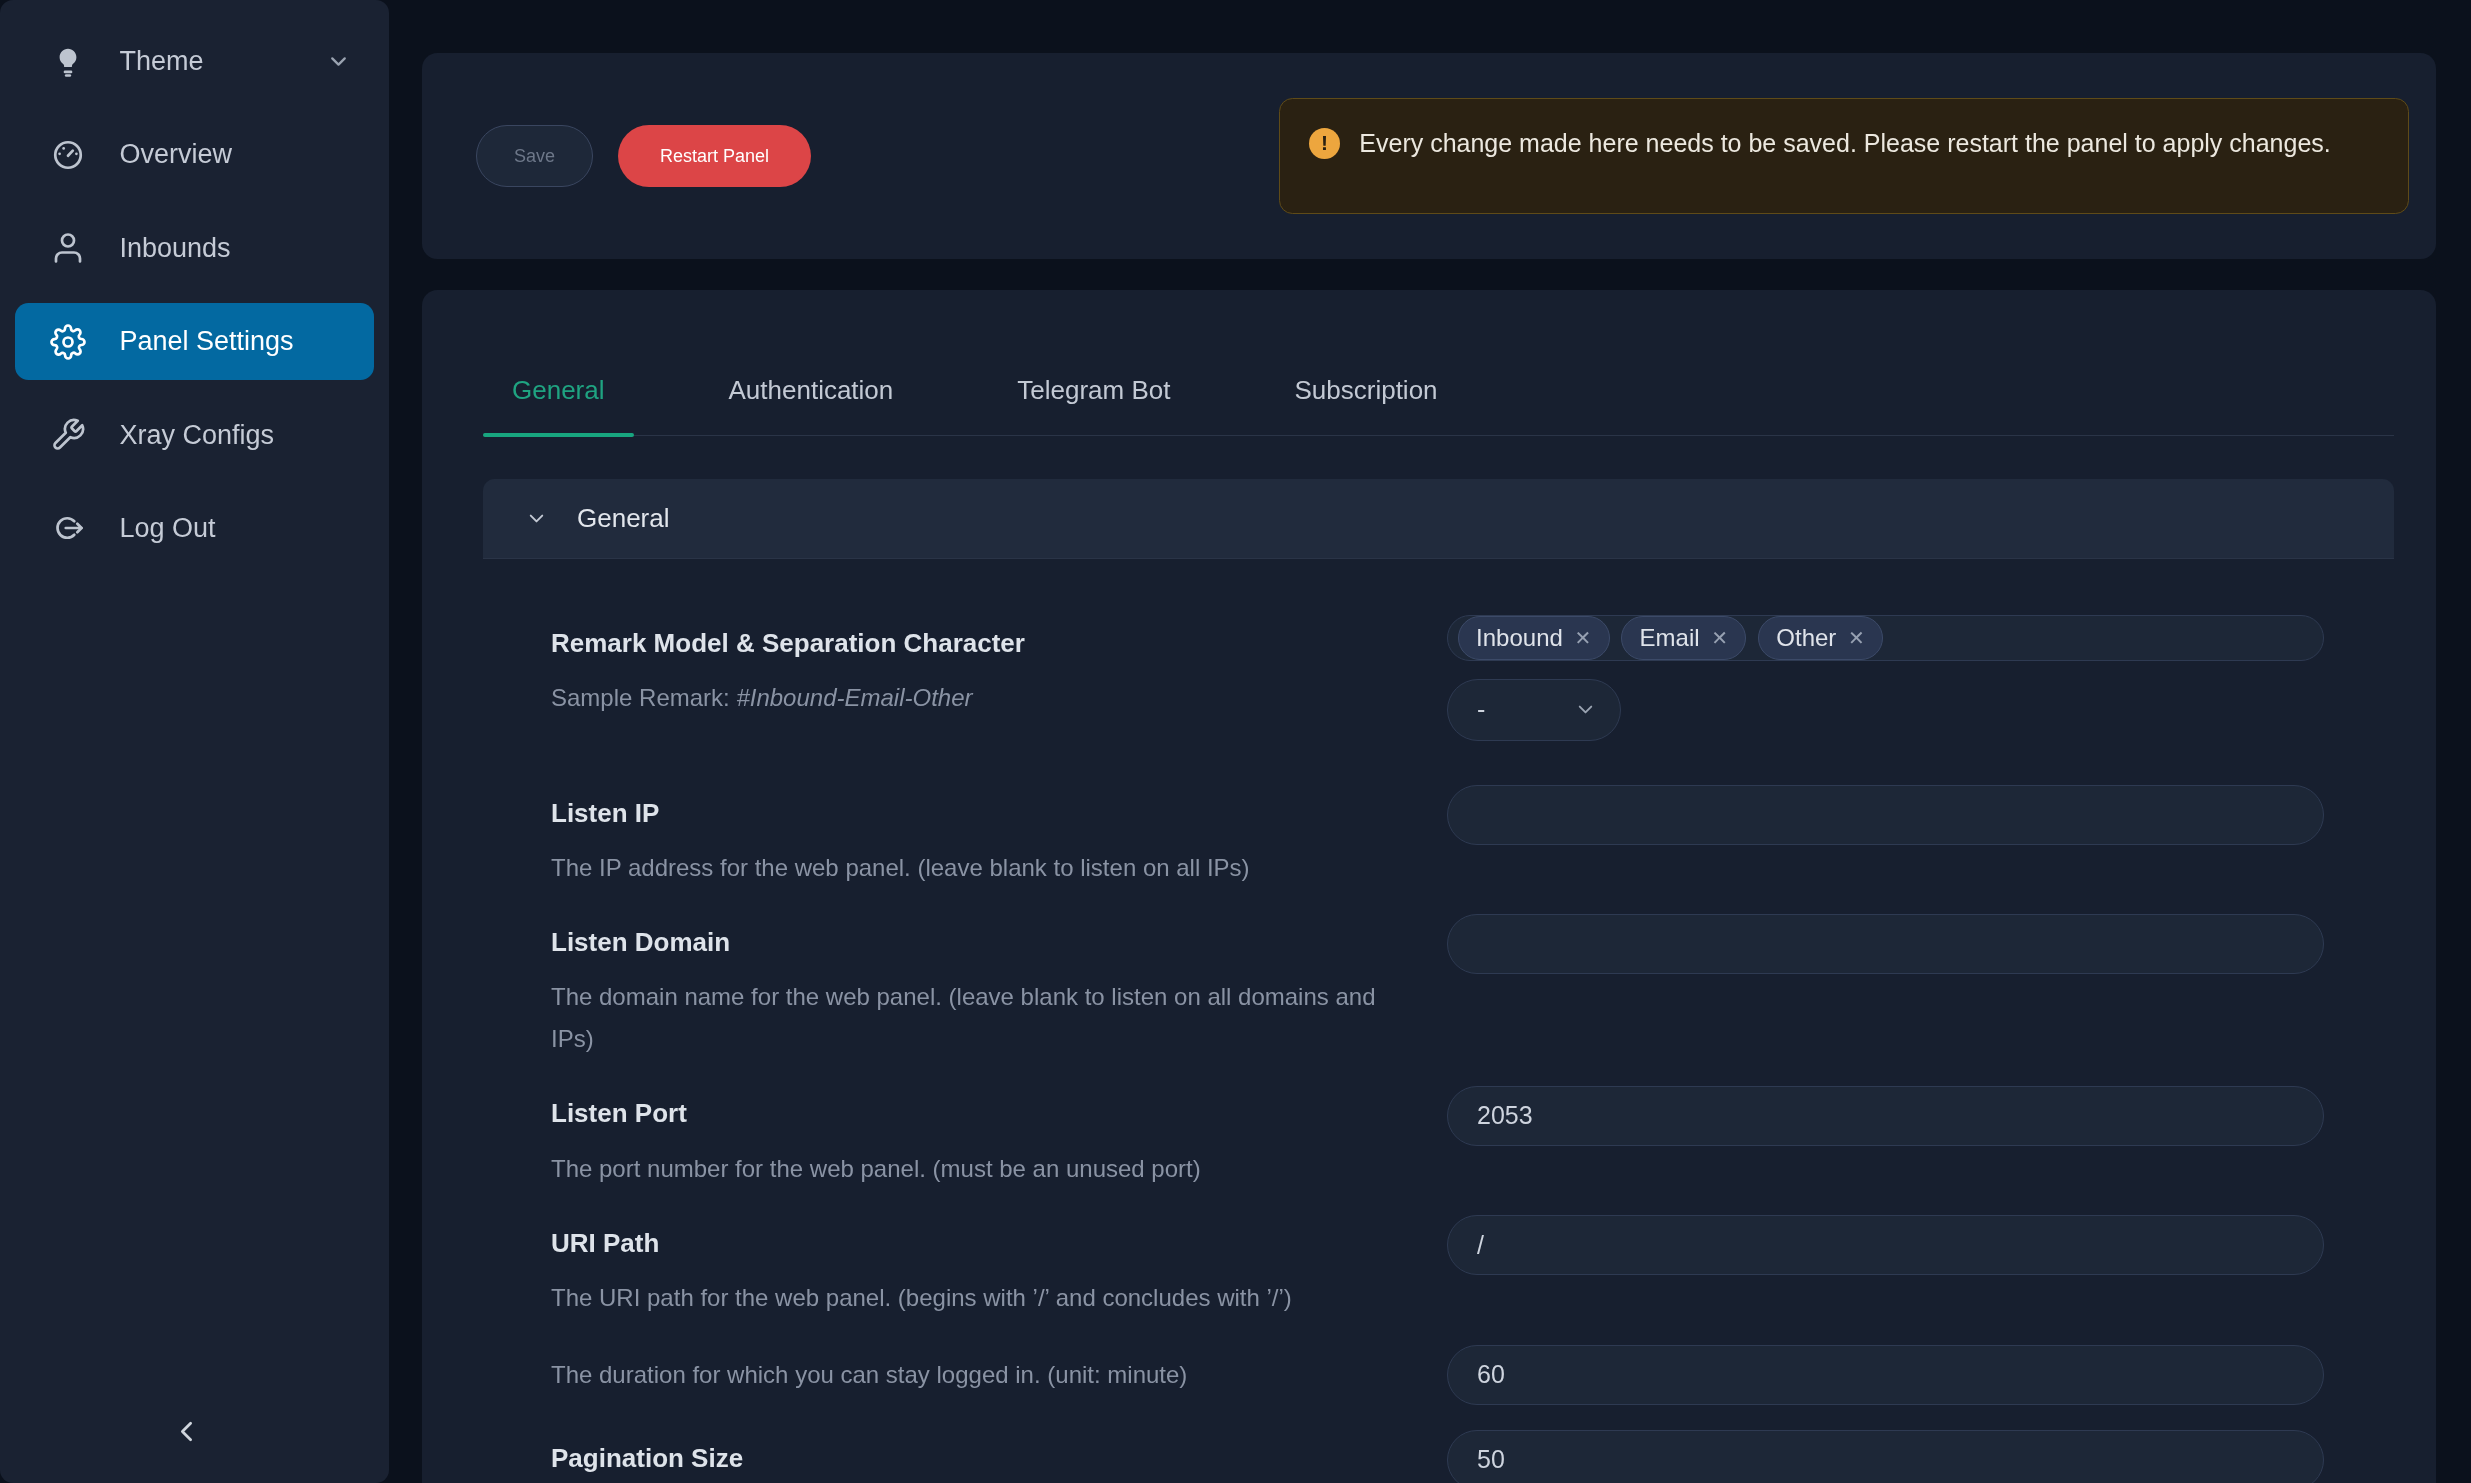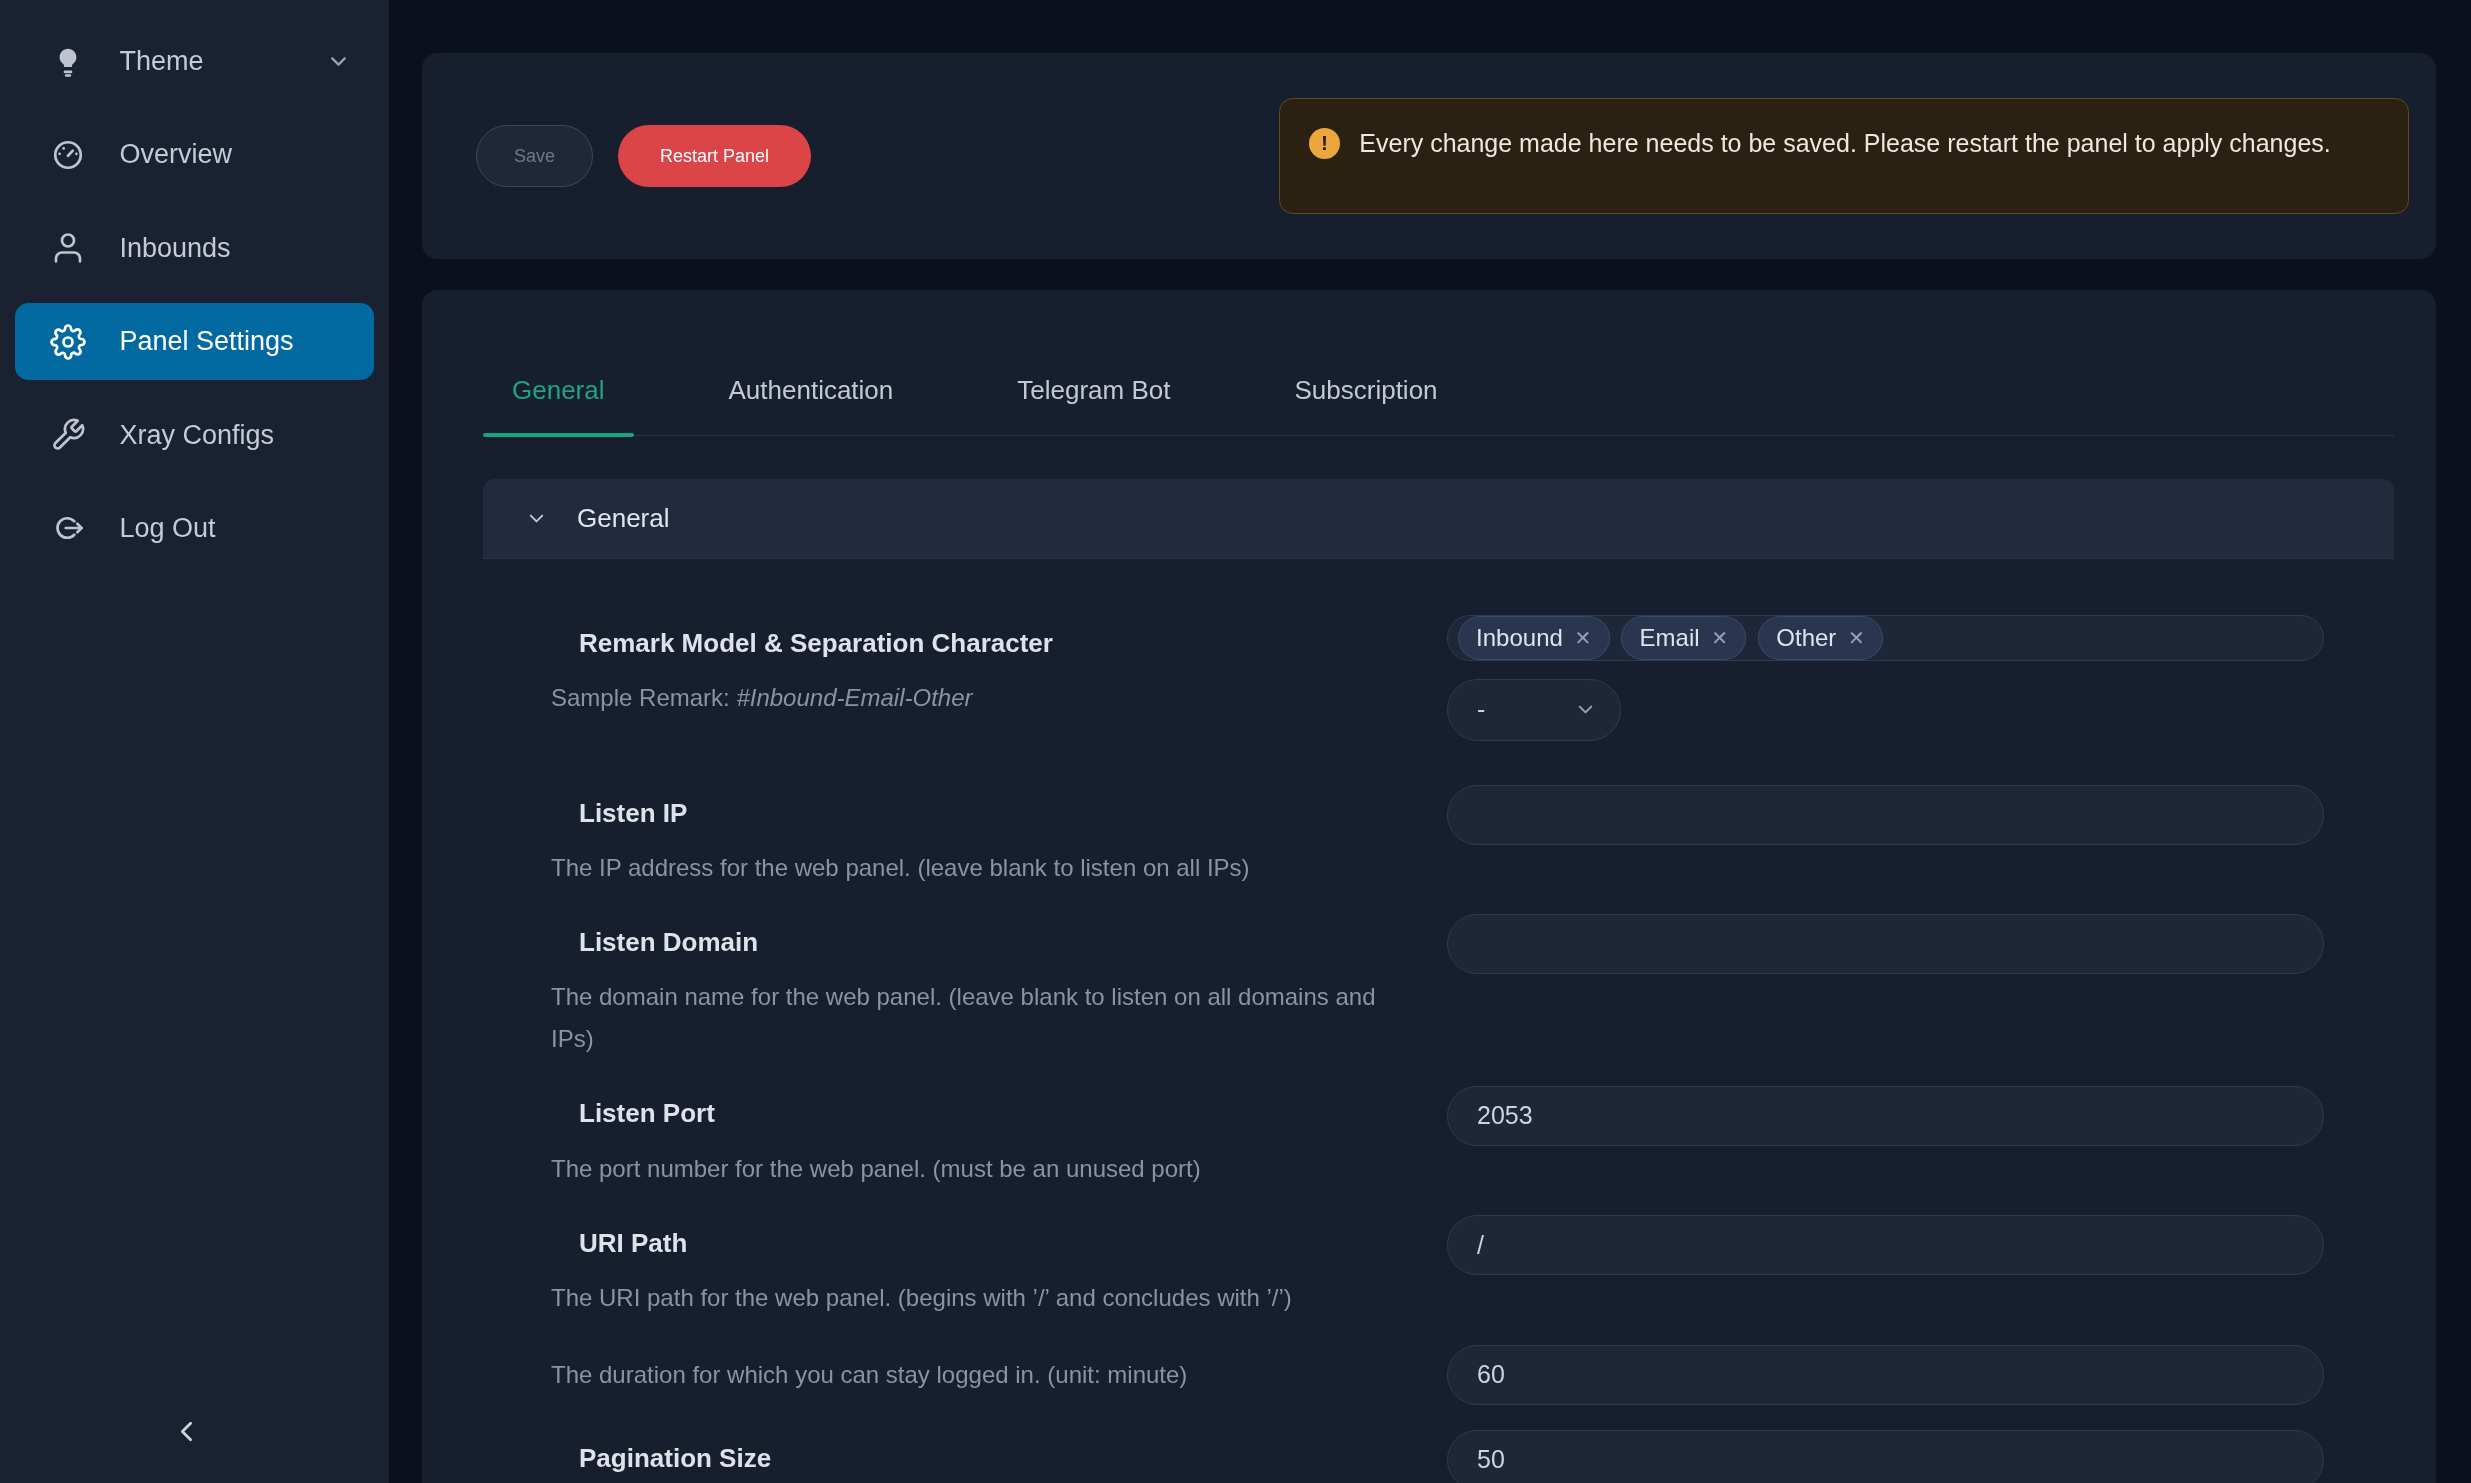--- a/index.html
+++ b/index.html
@@ -12,20 +12,21 @@
     color:#e2e6ec;
   }
   svg { display:block; }
 
   
   .sidebar {
     width:389px; flex-shrink:0;
     background:#1a2232;
     padding-top:23px;
     position:relative;
+    border-radius:13px;
   }
   .side-item {
     height:77px; margin:0 15.4px 16.4px;
     border-radius:13.5px;
     display:flex; align-items:center;
     padding:0 23px 0 35px;
     color:#c5cbd6; font-size:27px;
     cursor:pointer;
   }
   .side-item .sicon { width:36px; height:36px; color:#bdc4cf; flex-shrink:0; }
@@ -99,21 +100,21 @@
     display:flex; align-items:center;
     padding:0 42px; font-size:26px; color:#e2e6ec;
     cursor:pointer;
   }
   .collapse-header .cchev { color:#c3c9d4; margin-right:29px; }
   .collapse-body { padding:66px 70px 0 68px; }
 
   .row { display:flex; align-items:flex-start; margin-bottom:35px; }
   .row-remark { margin-bottom:54px; }
   .labels { flex:1; padding-right:39px; }
-  .flabel { font-size:26px; font-weight:700; color:#dee3ea; line-height:37px; margin-bottom:15.4px;margin-left:28px; }
+  .flabel { font-size:26px; font-weight:700; color:#dee3ea; line-height:37px; margin-bottom:15.4px; }
   .fdesc { font-size:24px; color:#8a93a4; line-height:42px; max-width:850px; }
   .fdesc .sample { font-style:italic; }
   .control { width:877px; flex-shrink:0; margin-top:-9.7px; }
   .tinput {
     width:100%; height:60px;
     background:#1d2737; border:1.9px solid #2e3a52; border-radius:30px;
     color:#ced4de; font-size:25px; font-family:inherit;
     padding:0 29px; outline:none;
   }
   .remark-control { display:flex; gap:17.4px;flex-direction:column; }

